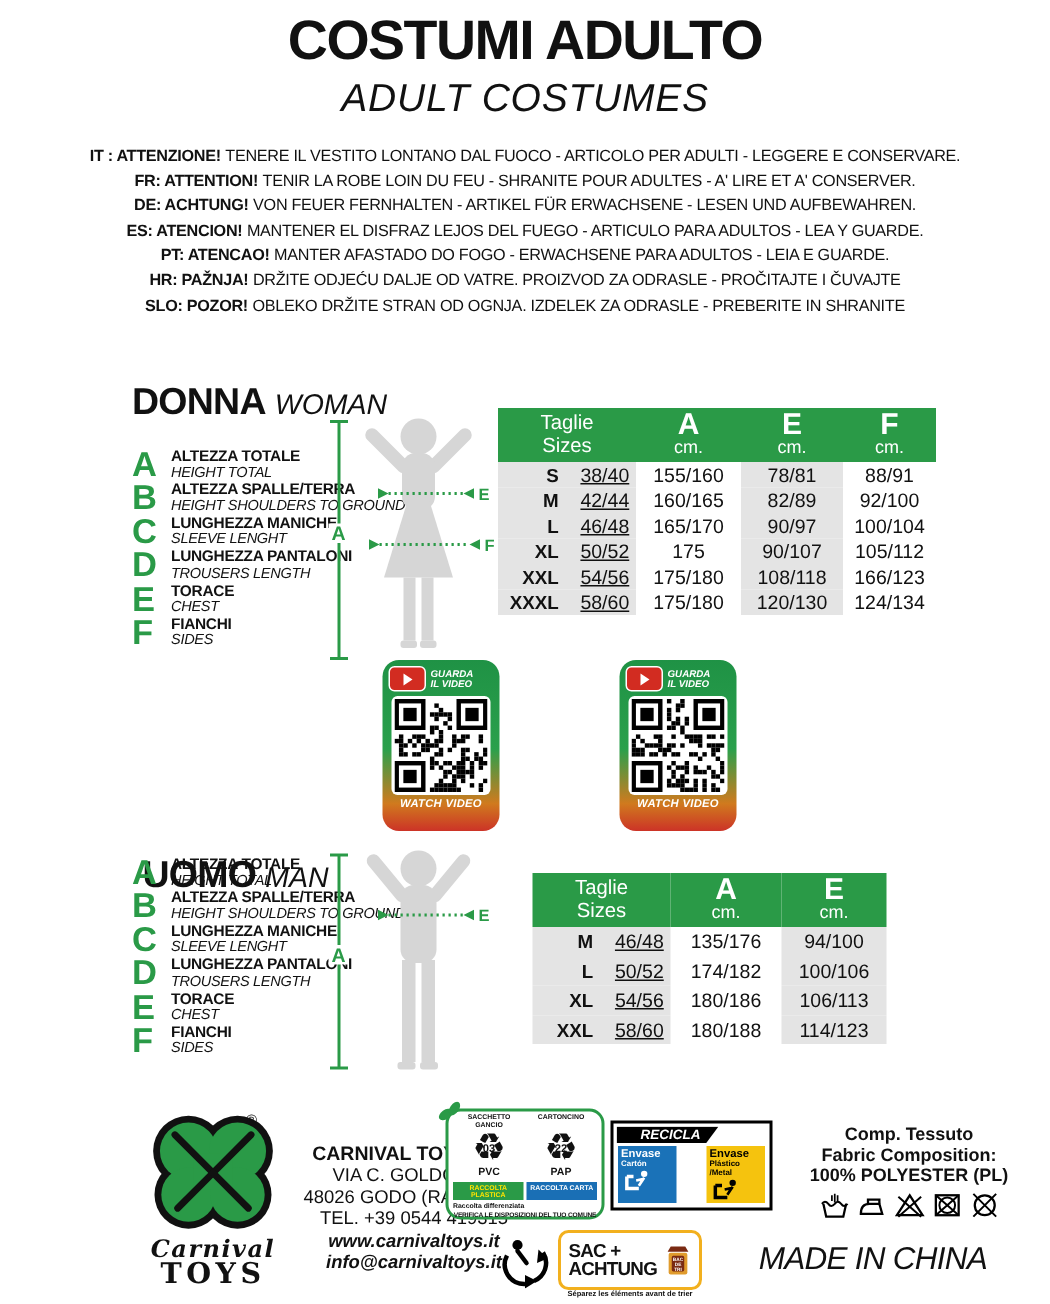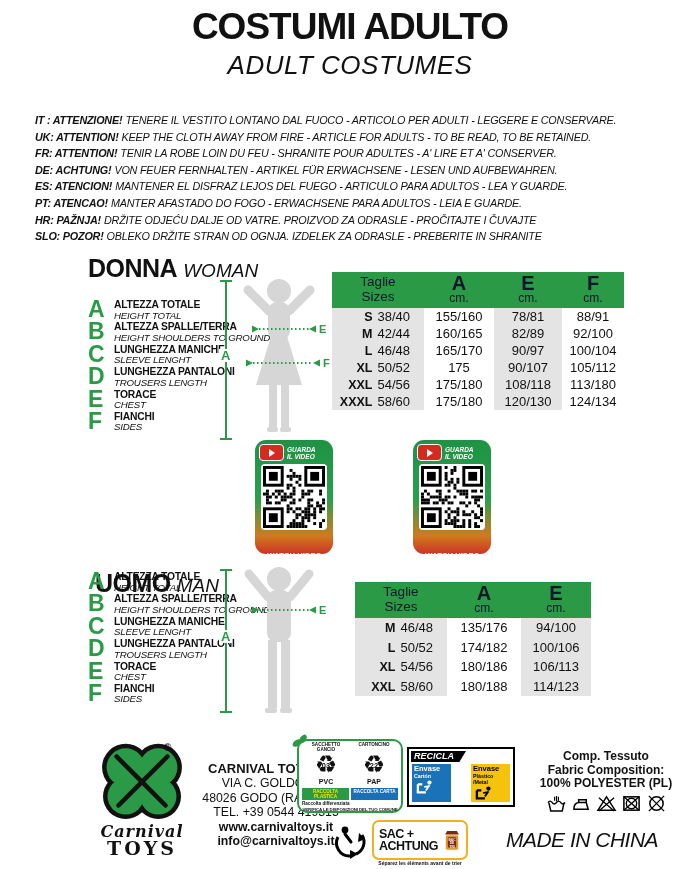--- a/index.html
+++ b/index.html
@@ -7,21 +7,21 @@
         font-family:"Liberation Sans",sans-serif;color:#111;}
   .abs{position:absolute;}
 
   
   .title{top:6px;left:0;width:700px;text-align:center;font-size:37px;font-weight:700;
          letter-spacing:-1px;}
   .subtitle{top:50px;left:0;width:700px;text-align:center;font-size:26px;font-style:italic;
          letter-spacing:0.5px;}
 
   
-  .warnings{top:112px;left:35px;width:630px;text-align:left;font-style:italic;}
+  .warnings{top:96px;left:35px;width:630px;text-align:center;}
   .wline{font-size:10.8px;line-height:16.6px;letter-spacing:-0.2px;white-space:nowrap;}
   .wline b{font-weight:700;margin-right:3px;}
 
   
   .sec-head{font-size:25px;font-weight:700;letter-spacing:-0.5px;}
   .sec-head .en{font-weight:400;font-style:italic;font-size:19px;letter-spacing:0;margin-left:6px;}
 
   
   .meas{width:190px;}
   .mitem{display:flex;margin-bottom:2.6px;height:19.8px;}
@@ -29,75 +29,75 @@
   .mtxt{line-height:10.5px;}
   .mit{font-size:10.3px;font-weight:700;letter-spacing:-0.2px;display:block;}
   .men{font-size:9.7px;font-style:italic;letter-spacing:-0.2px;display:block;}
 
   
   .fig{width:118px;}
   .alabel{color:#2a9a47;font-weight:700;font-size:13px;background:#fff;padding:0 2px;line-height:13px;}
 
   
   table.sizes{border-collapse:collapse;table-layout:fixed;}
-  table.sizes th{background:#2a9a47;color:#0f172a;vertical-align:middle;padding:2px 0 4px;}
+  table.sizes th{background:#2a9a47;color:#ffffff;vertical-align:middle;padding:2px 0 4px;}
   th .sizes-l{display:block;font-size:13.5px;font-weight:400;line-height:15px;}
   th .letter{display:block;font-size:20px;font-weight:700;line-height:17px;}
   th .unit{display:block;font-size:12px;font-weight:400;line-height:12px;}
   table.sizes td{text-align:center;font-size:13px;padding:0;}
   .st-woman td{height:17px;}
   .st-man td{height:19.5px;font-size:13.5px;}
   td.shade{background:#e4e4e4;}
   .sz{display:inline-block;width:36px;text-align:right;font-weight:700;font-size:12.5px;margin-right:5px;}
-  .rg{display:inline-block;width:42px;text-align:left;}
+  .rg{display:inline-block;width:42px;text-align:right;text-decoration:underline;}
 
   
   .qr-card{width:78px;height:114px;border-radius:11px;box-sizing:border-box;padding:3px 4px;
     background:linear-gradient(180deg,#1f9245 0%,#2aa04c 52%,#d07a1e 84%,#cc3327 100%);}
   .qr-head{display:flex;align-items:center;gap:3px;height:19px;}
   .yt{width:23px;height:15px;background:#d22c21;border:1px solid #fff;border-radius:4px;
       display:flex;align-items:center;justify-content:center;}
   .yt:after{content:"";border-left:6px solid #fff;border-top:4px solid transparent;
       border-bottom:4px solid transparent;}
   .qr-head-txt{color:#fff;font-size:6.5px;font-weight:700;font-style:italic;line-height:7px;}
   .qr-box{width:66px;height:66px;background:#fff;border-radius:4px;margin:2px auto 1px;
       display:flex;align-items:center;justify-content:center;}
   .qr-foot{color:#fff;font-size:7.5px;font-weight:700;font-style:italic;text-align:center;
-      padding-top:20px;letter-spacing:0.2px;}
+      padding-top:0;letter-spacing:0.2px;}
 
   
   .logo-wrap{text-align:center;width:128px;}
   .logo-script{font-family:"DejaVu Serif",serif;font-style:italic;font-weight:700;
       font-size:16px;line-height:15px;letter-spacing:1px;}
   .logo-toys{font-family:"DejaVu Serif",serif;font-weight:700;font-size:19px;line-height:19px;
       letter-spacing:3px;}
   .addr{width:160px;text-align:center;line-height:14.4px;}
   .addr .l{display:block;font-size:12.3px;}
-  .addr .b{font-weight:700;}
+  .addr .b{font-weight:700;font-style:italic;}
   .addr .n{font-weight:700;font-size:13px;}
 
   .grbox{width:106px;height:74px;border:2px solid #2a9a47;border-radius:10px;box-sizing:border-box;
       padding:1px 3px;background:#fff;}
   .grcols{display:flex;justify-content:space-around;}
   .grcol{width:46px;text-align:center;}
   .grtitle{font-size:4.6px;font-weight:700;line-height:5px;height:10px;}
   .mob{position:relative;height:26px;}
   .mob .gly{font-size:25px;line-height:25px;font-family:"DejaVu Sans",sans-serif;}
   .mob .code{position:absolute;left:0;top:9px;width:100%;text-align:center;font-size:7.5px;font-weight:700;}
   .mat{font-size:7px;font-weight:700;line-height:8px;}
   .grlabels{display:flex;gap:2px;margin-top:2px;}
   .pill{flex:1;font-size:4.6px;font-weight:700;text-align:center;padding:1px 0;line-height:5px;}
   .pill.p1{background:#2a9a47;color:#ffe400;}
   .pill.p2{background:#1a6fb5;color:#fff;}
   .grnote1{font-size:4.6px;font-weight:700;margin-top:1px;}
   .grnote2{font-size:4.4px;font-weight:700;text-align:center;margin-top:1px;letter-spacing:-0.1px;}
 
   .recicla{width:108px;height:60px;border:2.5px solid #000;box-sizing:border-box;background:#fff;}
   .rec-head{position:absolute;top:2px;left:2px;background:#000;color:#fff;font-size:9px;
-      font-weight:700;font-style:italic;line-height:11px;padding:0 12px 0 3px;
+      font-weight:700;font-style:italic;line-height:11px;padding:0 12px 0 16px;
       clip-path:polygon(0 0,100% 0,88% 100%,0 100%);}
   .rec-panels{position:absolute;top:15px;left:3px;right:3px;bottom:3px;display:flex;gap:20px;}
   .rpanel{flex:1;padding:1px 2px;box-sizing:border-box;}
   .rpanel.blue{background:#1a72b8;color:#fff;}
   .rpanel.yellow{background:#f5c30e;color:#000;}
   .rp1{font-size:7.5px;font-weight:700;line-height:8px;display:block;}
   .rp2{font-size:5.3px;font-weight:700;line-height:6px;display:block;}
 
   .fabric{width:176px;text-align:center;}
   .fabric .fl{display:block;font-size:12px;font-weight:700;line-height:13.5px;}
@@ -113,21 +113,20 @@
 </head>
 <body>
 
 <div class="page">
 
   <div class="abs title">COSTUMI ADULTO</div>
   <div class="abs subtitle">ADULT COSTUMES</div>
 
   <div class="abs warnings">
     <div class="wline"><b>IT : ATTENZIONE!</b><span>TENERE IL VESTITO LONTANO DAL FUOCO - ARTICOLO PER ADULTI - LEGGERE E CONSERVARE.</span></div>
-    <div class="wline"><b>UK: ATTENTION!</b><span>KEEP THE CLOTH AWAY FROM FIRE - ARTICLE FOR ADULTS - TO BE READ, TO BE RETAINED.</span></div>
     <div class="wline"><b>FR: ATTENTION!</b><span>TENIR LA ROBE LOIN DU FEU - SHRANITE POUR ADULTES - A' LIRE ET A' CONSERVER.</span></div>
     <div class="wline"><b>DE: ACHTUNG!</b><span>VON FEUER FERNHALTEN - ARTIKEL FÜR ERWACHSENE - LESEN UND AUFBEWAHREN.</span></div>
     <div class="wline"><b>ES: ATENCION!</b><span>MANTENER EL DISFRAZ LEJOS DEL FUEGO - ARTICULO PARA ADULTOS - LEA Y GUARDE.</span></div>
     <div class="wline"><b>PT: ATENCAO!</b><span>MANTER AFASTADO DO FOGO - ERWACHSENE PARA ADULTOS - LEIA E GUARDE.</span></div>
     <div class="wline"><b>HR: PAŽNJA!</b><span>DRŽITE ODJEĆU DALJE OD VATRE. PROIZVOD ZA ODRASLE - PROČITAJTE I ČUVAJTE</span></div>
     <div class="wline"><b>SLO: POZOR!</b><span>OBLEKO DRŽITE STRAN OD OGNJA. IZDELEK ZA ODRASLE - PREBERITE IN SHRANITE</span></div>
   </div>
 
   <div class="abs sec-head" style="left:88px;top:254px;">
     <span>DONNA</span><span class="en">WOMAN</span>
@@ -261,21 +260,21 @@
       <tr>
           <td class="shade"><b class="sz">XL</b><span class="rg">50/52</span></td>
           <td>175</td>
           <td class="shade">90/107</td>
           <td>105/112</td>
         </tr>
       <tr>
           <td class="shade"><b class="sz">XXL</b><span class="rg">54/56</span></td>
           <td>175/180</td>
           <td class="shade">108/118</td>
-          <td>113/180</td>
+          <td>166/123</td>
         </tr>
       <tr>
           <td class="shade"><b class="sz">XXXL</b><span class="rg">58/60</span></td>
           <td>175/180</td>
           <td class="shade">120/130</td>
           <td>124/134</td>
         </tr>
     </tbody>
   </table>
 

